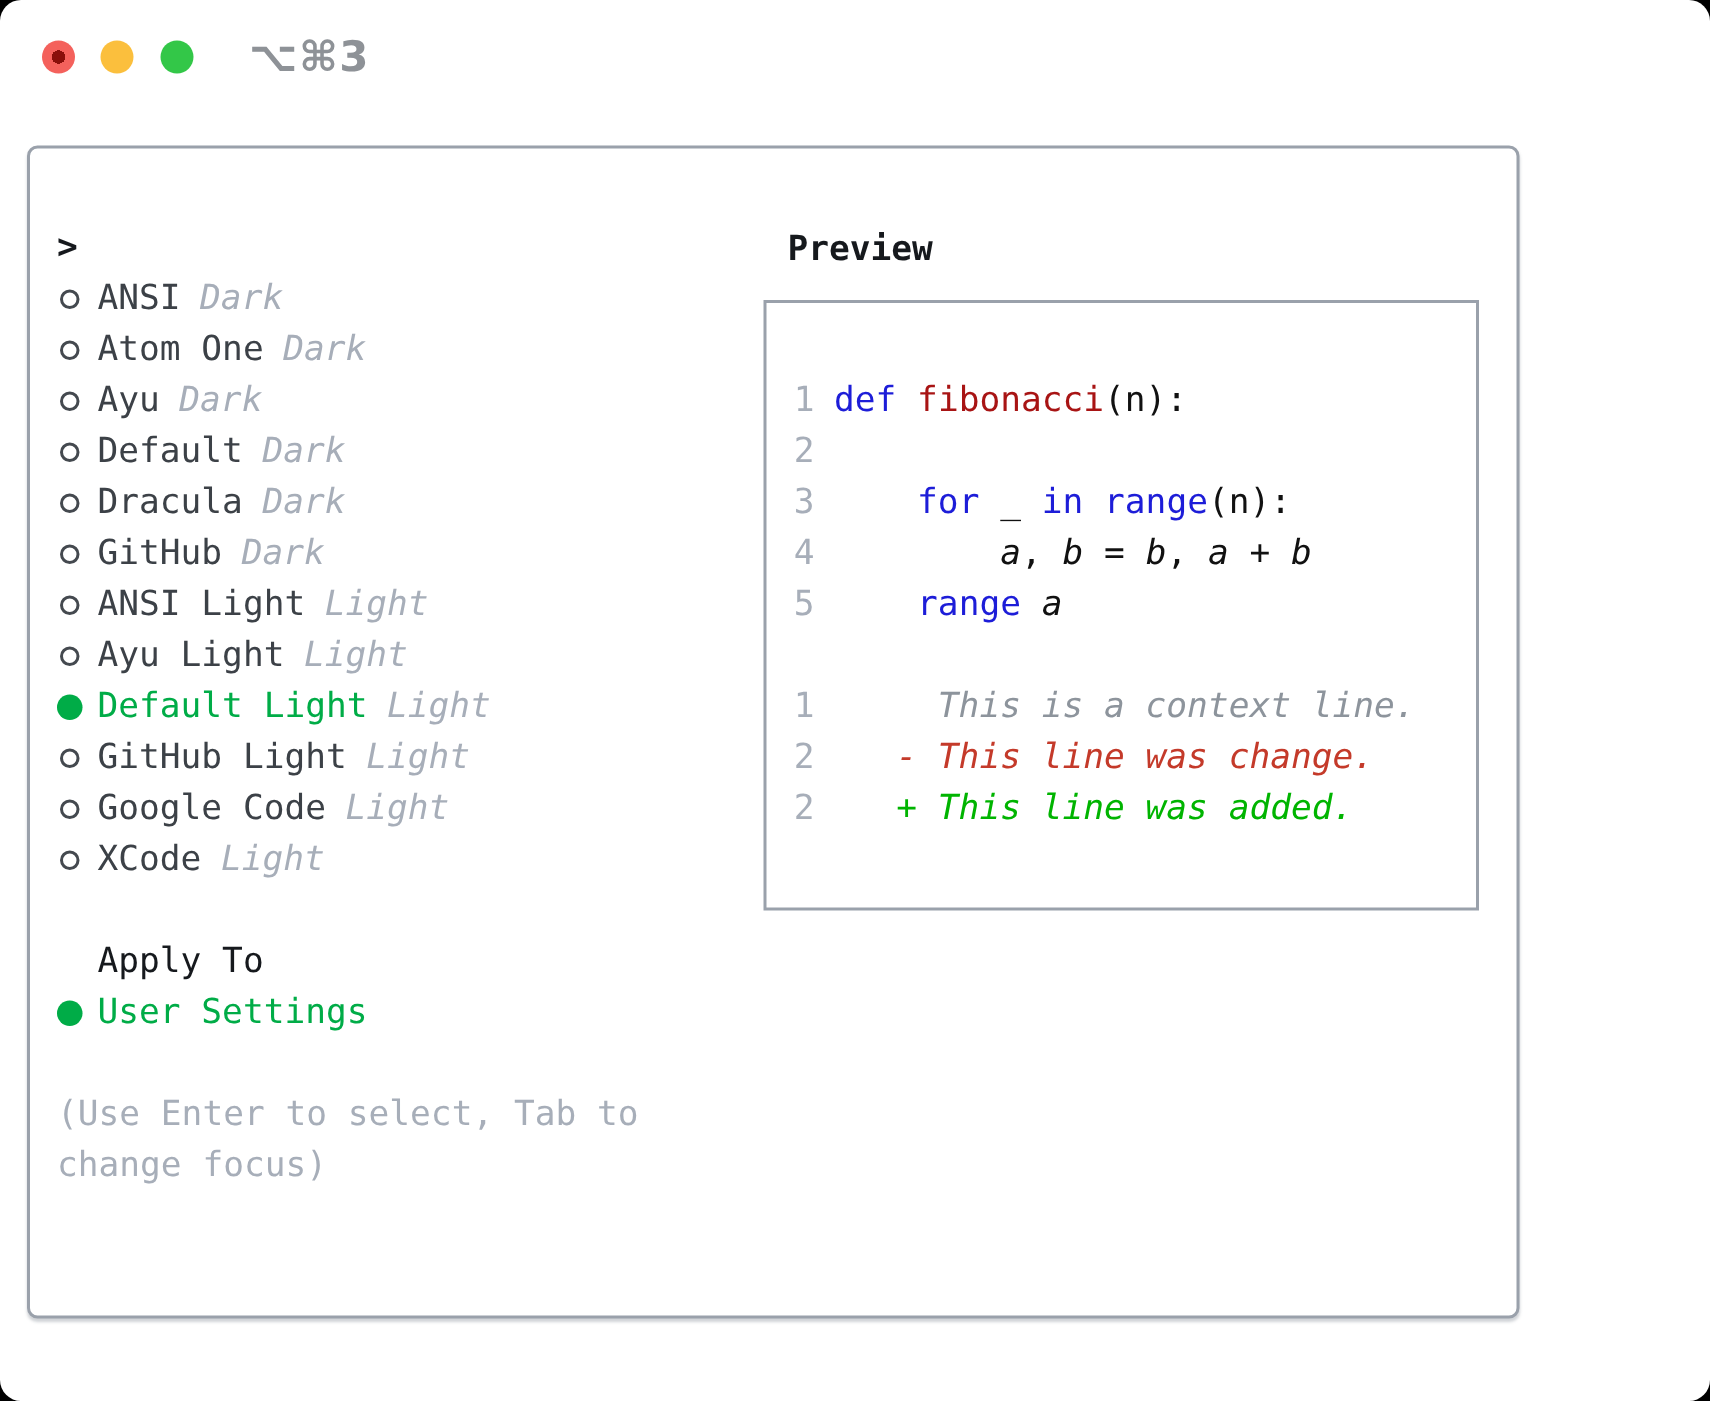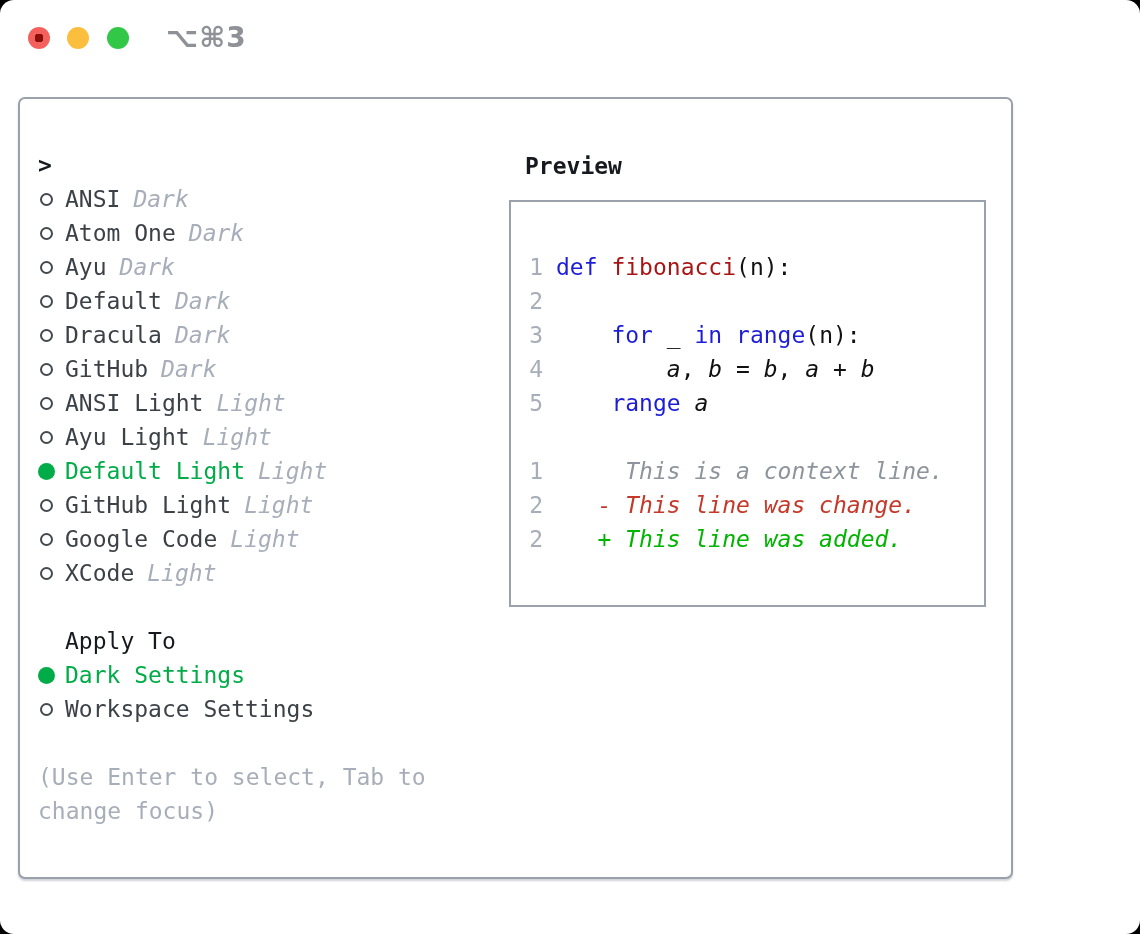--- a/index.html
+++ b/index.html
@@ -116,22 +116,21 @@
         </div>
 
       <div class="spacer"></div>
 
       <div class="row">
         <span class="radio hidden"></span>
         <span class="apply-hdr">Apply To</span>
       </div>
 
       <div id="apply-list">
-          <div class="row sel"><span class="radio on"></span><span class="name">Dark Settings</span></div>
-          <div class="row"><span class="radio"></span><span class="name">Workspace Settings</span></div>
+          <div class="row sel"><span class="radio on"></span><span class="name">User Settings</span></div>
         </div>
 
       <div class="spacer"></div>
 
       <div class="help">(Use Enter to select, Tab to change focus)</div>
     </div>
 
     <div class="preview-title">Preview</div>
 
     <div class="preview-box">

